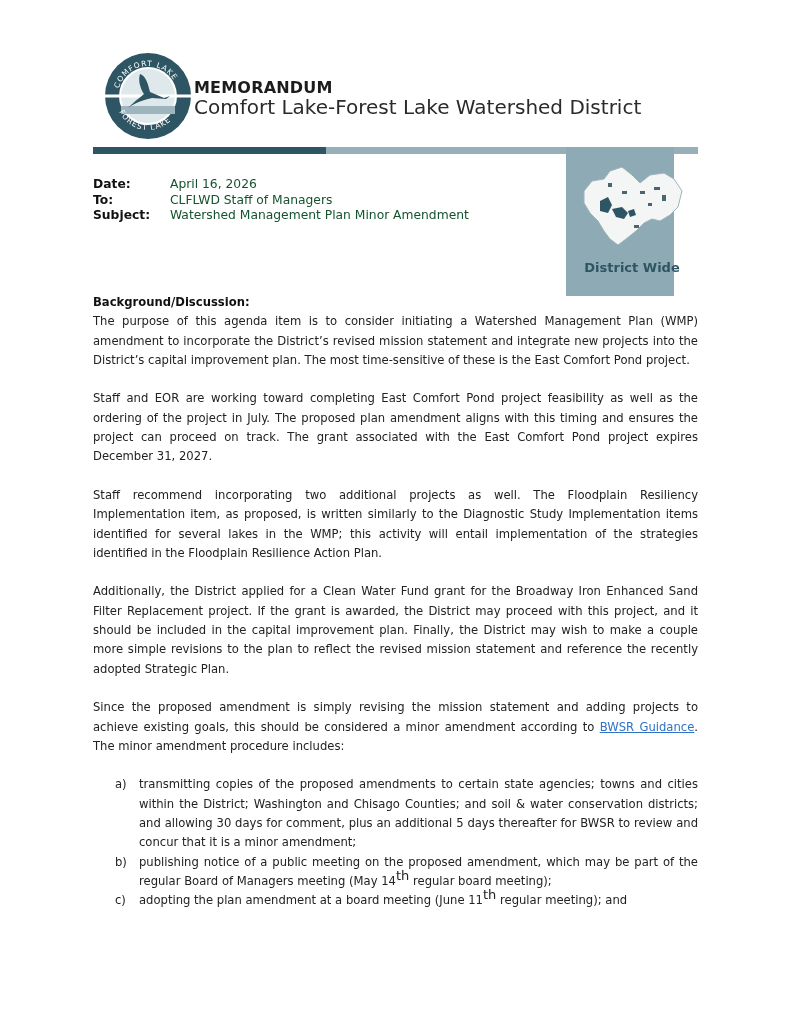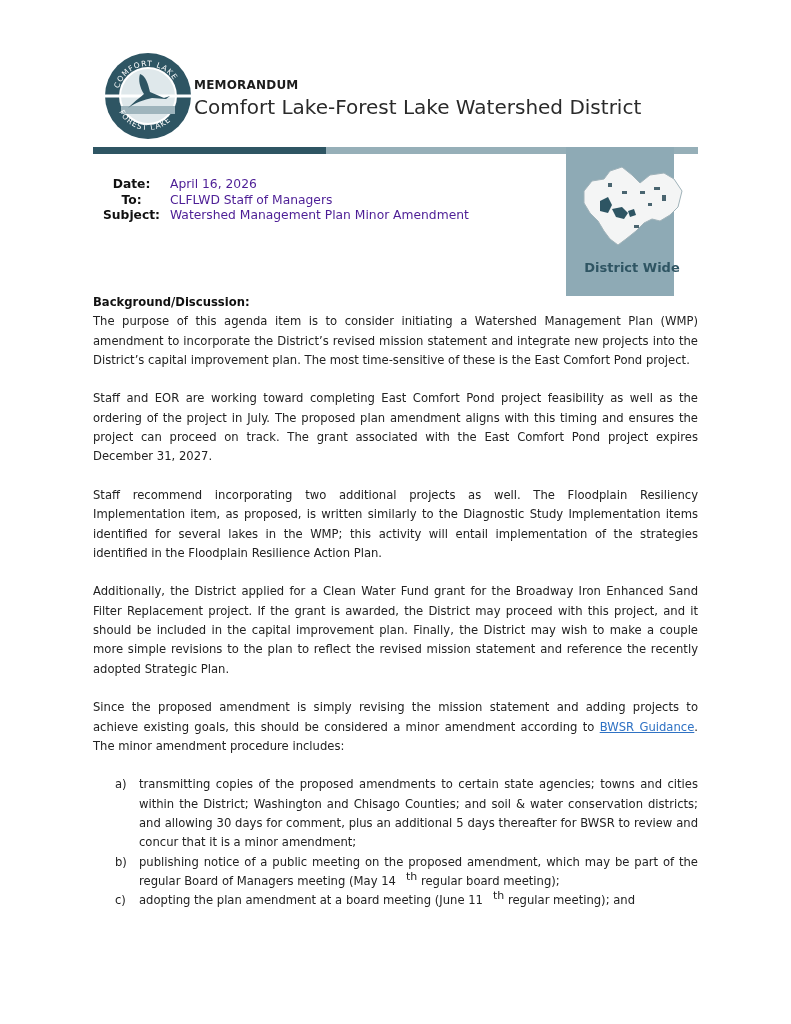--- a/index.html
+++ b/index.html
@@ -1,41 +1,41 @@
 <!DOCTYPE html>
 <html><head>
 <meta charset="utf-8">
 <style>
   html, body { margin: 0; padding: 0; background: #ffffff; }
   body { width: 791px; height: 1024px; position: relative; overflow: hidden;
          font-family: "DejaVu Sans", sans-serif; color: #1f1f1f; }
   .logo { position: absolute; left: 104px; top: 52px; width: 88px; height: 88px; }
   .head-title { position: absolute; left: 194px; top: 78px; font-weight: bold;
-                font-size: 12px; letter-spacing: 0.2px; color: #1c1c1c; }
+                font-size: 16px; letter-spacing: 0.2px; color: #1c1c1c; }
   .head-sub { position: absolute; left: 194px; top: 95px; font-size: 20px; color: #2a2a2a; }
   .bar-dark { position: absolute; left: 93px; top: 147px; width: 233px; height: 7px; background: #2e5563; }
   .bar-light { position: absolute; left: 326px; top: 147px; width: 372px; height: 7px; background: #96afb8; }
   .map-box { position: absolute; left: 566px; top: 147px; width: 108px; height: 149px; background: #8eaab5; }
   .map-box svg { position: absolute; left: 12px; top: 14px; }
   .map-label { position: absolute; left: 0; width: 132px; top: 113px; text-align: center;
                font-weight: bold; font-size: 13px; color: #2f5563; }
   .meta { position: absolute; left: 93px; top: 177px; font-size: 12.3px; line-height: 15.5px; }
   .meta-row { display: flex; }
-  .meta-key { width: 77px; font-weight: bold; color: #111; text-align: center; }
-  .meta-val { color: #4c1d95; }
+  .meta-key { width: 77px; font-weight: bold; color: #111; }
+  .meta-val { color: #14532d; }
   .body { position: absolute; left: 93px; top: 293px; width: 605px; font-size: 11.6px;
           line-height: 19.3px; color: #222; }
   .section-title { font-weight: bold; color: #111; }
   p { margin: 0 0 19.3px 0; text-align: justify; }
   .link { color: #2f72c4; text-decoration: underline; margin-top: 8px; }
   ol { list-style: none; margin: 0; padding: 0; }
   li { display: flex; text-align: justify; }
   .li-mark { width: 46px; flex: none; padding-left: 22px; box-sizing: border-box; }
   .li-text { flex: 1; }
-  sup { font-size: 11px; line-height: 0; margin-left: 10px; }
+  sup { font-size: 13px; line-height: 0; }
 </style>
 </head>
 <body>
 
 <div class="logo">
   <svg width="88" height="88" viewBox="0 0 88 88">
     <circle cx="44" cy="44" r="43" fill="#2e5563"></circle>
     <circle cx="44" cy="44" r="29" fill="#ffffff"></circle>
     <circle cx="44" cy="44" r="27" fill="#dfe8eb"></circle>
     <rect x="17" y="54" width="54" height="8" fill="#9fb5bd"></rect>

